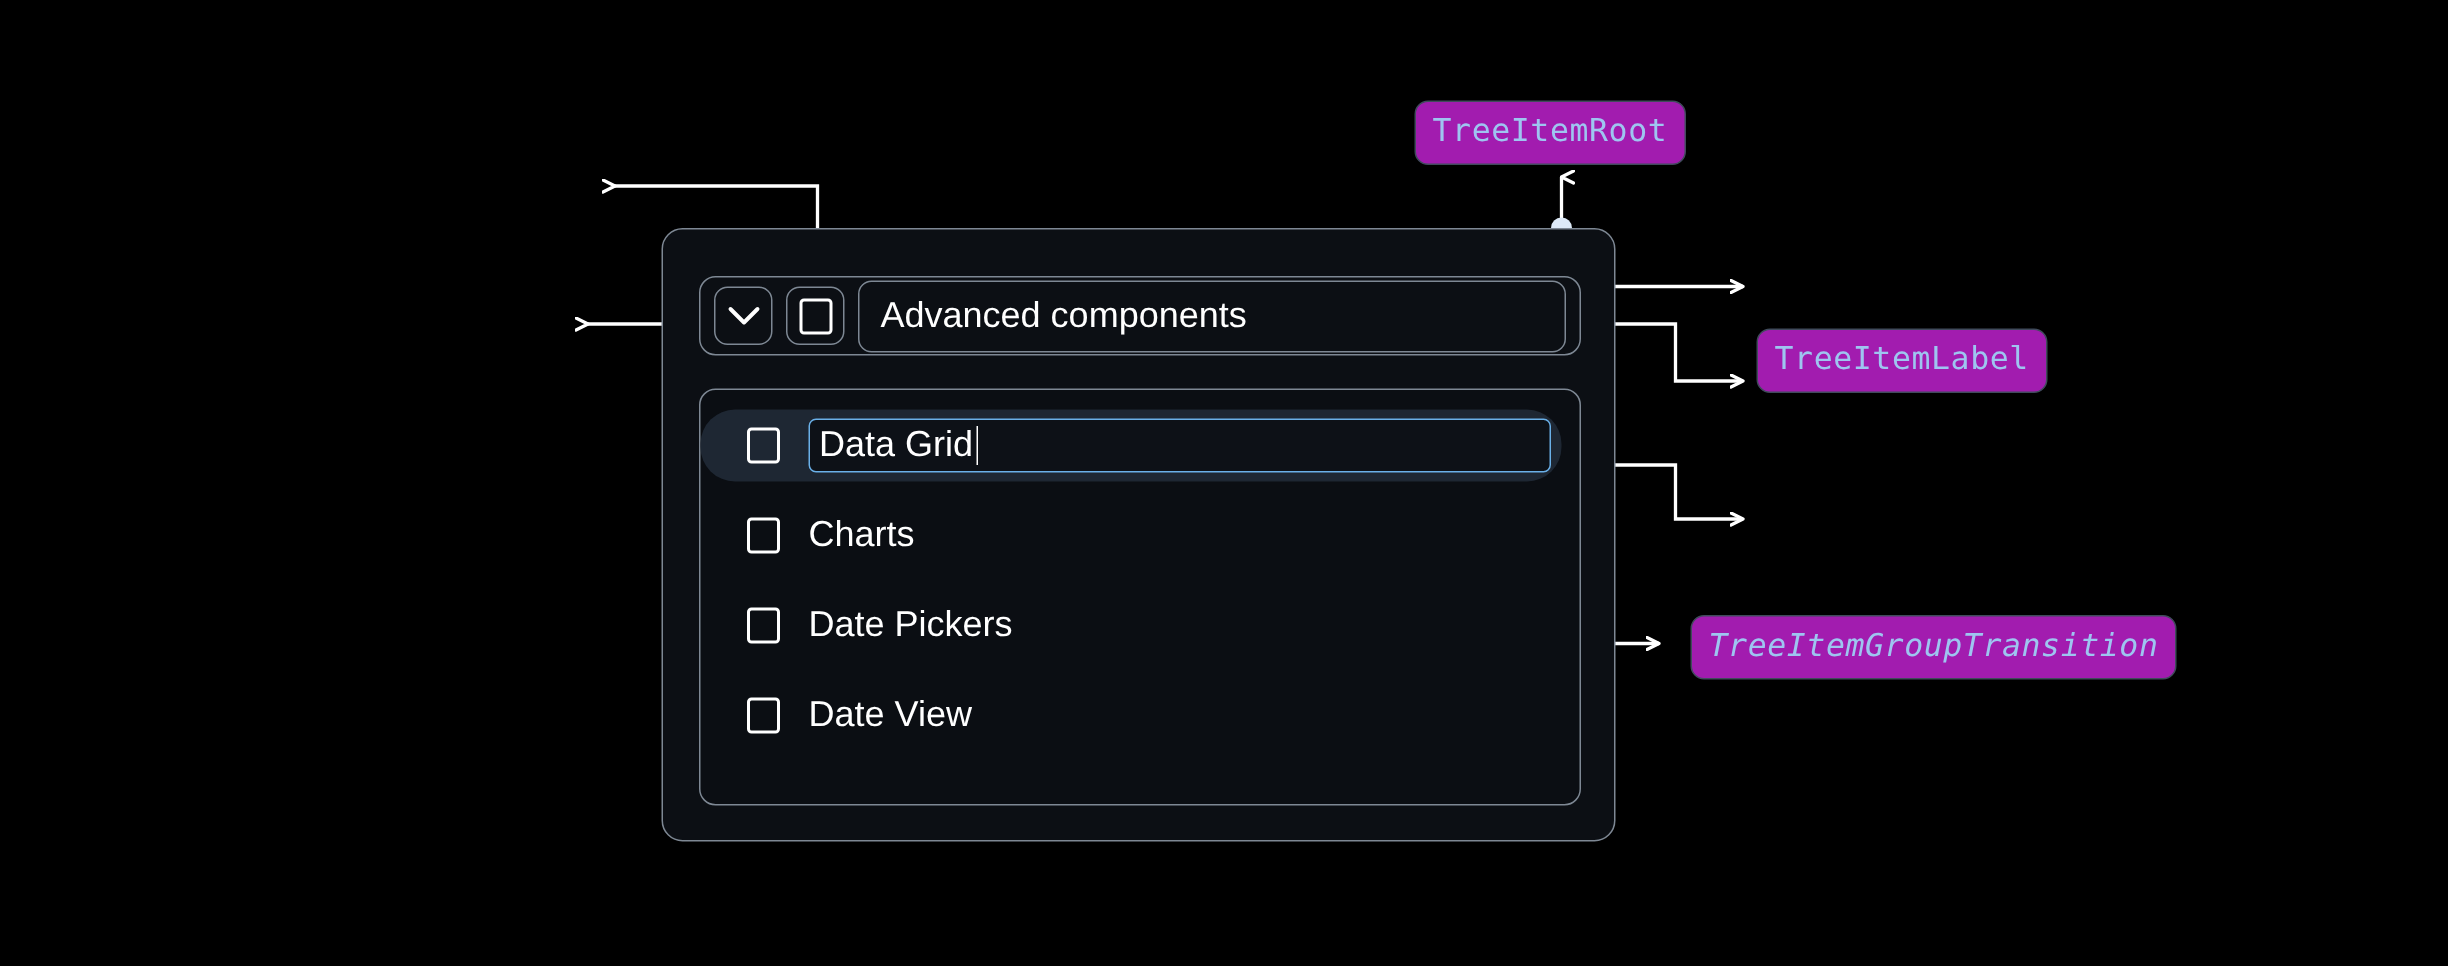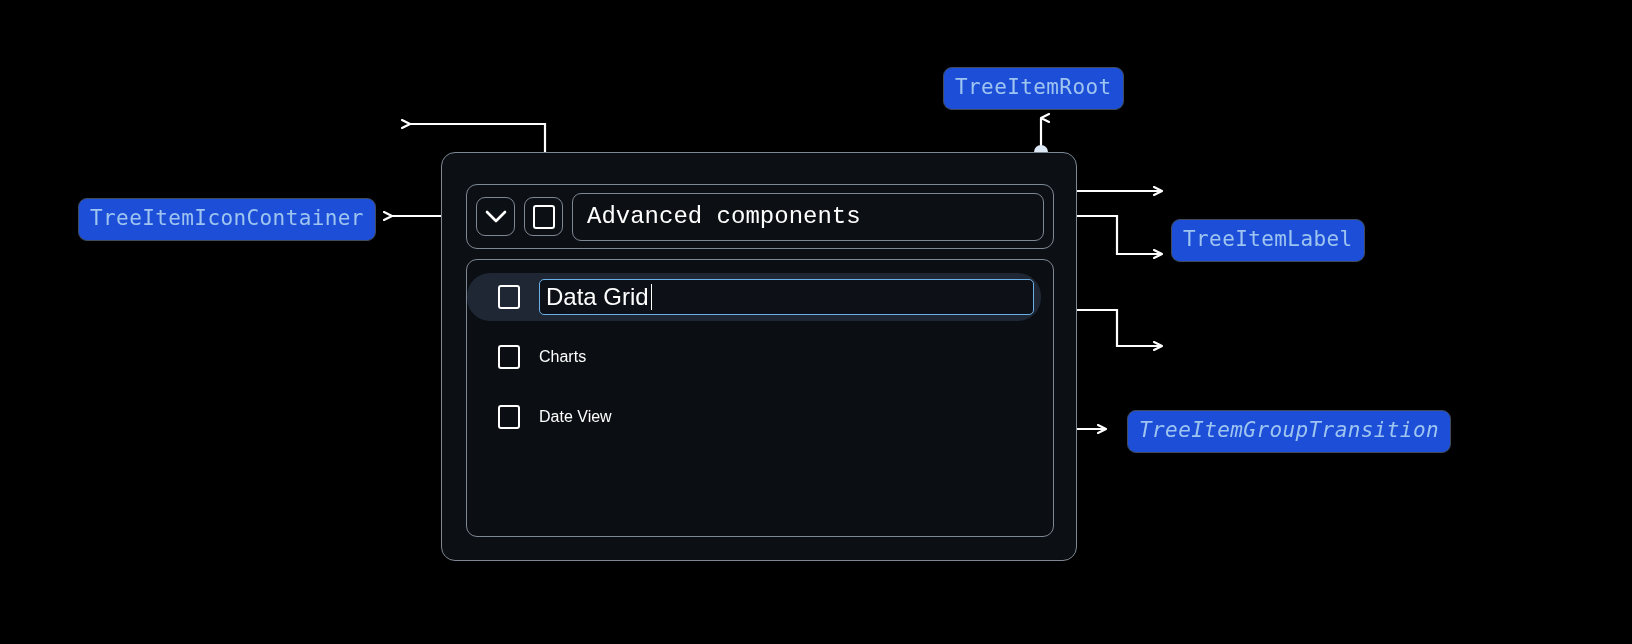--- a/index.html
+++ b/index.html
@@ -3,21 +3,21 @@
 <meta charset="utf-8">
 <style>
   html,body{margin:0;padding:0;background:#000;}
   body{width:1632px;height:644px;position:relative;overflow:hidden;
        font-family:"Liberation Sans",sans-serif;}
   #stage{position:absolute;inset:0;}
 
   
   .badge{
     position:absolute;
-    background:#1d4ed8;
+    background:#a21caf;
     border:1.5px solid #404b5c;
     border-radius:9px;
     color:#9ec5f0;
     font-family:"DejaVu Sans Mono","Liberation Mono",monospace;
     font-size:21px;
     line-height:1;
     letter-spacing:.4px;
     padding:9px 11px 11px 11px;
     white-space:nowrap;
     box-sizing:border-box;
@@ -30,29 +30,28 @@
   .root-box{
     position:absolute;
     left:441px;top:152px;width:636px;height:409px;
     border:1.5px solid #7e8894;
     border-radius:14px;
     background:#0c0f14;
     box-sizing:border-box;
   }
   .content-box{
     position:absolute;
-    left:24px;top:31px;width:588px;height:65px;
+    left:24px;top:31px;width:588px;height:53px;
     border:1.5px solid #7e8894;
     border-radius:11px;
     background:#0c0f14;
     box-sizing:border-box;
     display:flex;align-items:center;
     padding:0 9px;
     gap:9px;
-    font-family:Liberation Mono, monospace;
   }
   .icon-box{
     width:39px;height:39px;flex:0 0 39px;
     border:1.5px solid #7e8894;
     border-radius:9px;
     box-sizing:border-box;
     display:flex;align-items:center;justify-content:center;
     background:#0c0f14;
   }
   .icon-box svg{display:block;}
@@ -105,21 +104,21 @@
     border-radius:23px;
   }
   .row-chk{
     width:22px;height:24px;flex:0 0 22px;
     border:2.5px solid #ffffff;
     border-radius:3px;
     box-sizing:border-box;
   }
   .row-label{
     color:#ffffff;
-    font-size:16px;
+    font-size:24px;
     white-space:nowrap;
   }
   .row-input{
     flex:1 1 auto;height:36px;
     border:1.5px solid #6ab0e8;
     border-radius:5px;
     background:#0d1117;
     box-sizing:border-box;
     display:flex;align-items:center;
     padding-left:6px;
@@ -211,31 +210,34 @@
           <span>Data Grid</span>
             <span class="caret"></span>
         </span>
       </div>
 
       <div class="tree-row">
         <span class="row-chk"></span>
         <span class="row-label">Charts</span>
       </div>
 
+      <div class="tree-row">
+        <span class="row-chk"></span>
+        <span class="row-label">Date Pickers</span>
+      </div>
 
       <div class="tree-row">
         <span class="row-chk"></span>
         <span class="row-label">Date View</span>
       </div>
 
     </div>
   </div>
 
 
-  <div class="badge" style="left:78px;top:198px;">TreeItemIconContainer</div>
 
   <div class="badge" style="left:943px;top:67px;">TreeItemRoot</div>
 
 
   <div class="badge" style="left:1171px;top:219px;">TreeItemLabel</div>
 
 
   <div class="badge" style="left:1127px;top:410px;font-style:italic;">TreeItemGroupTransition</div>
 
 </div>

